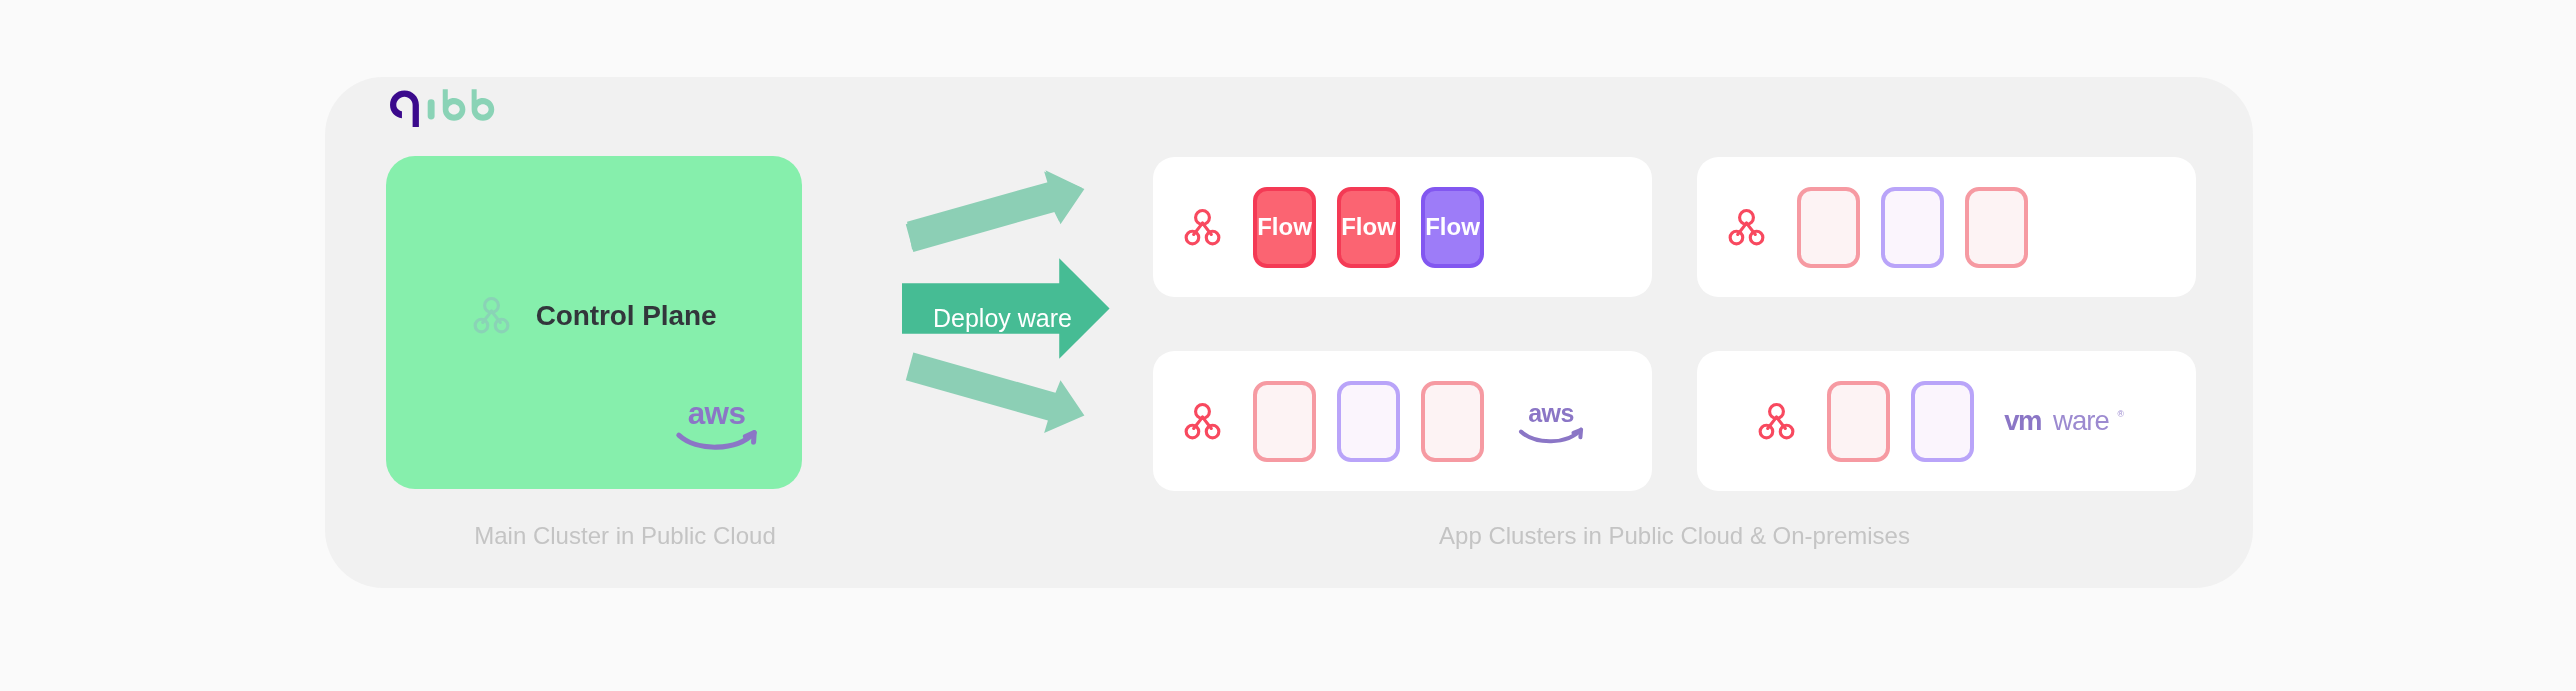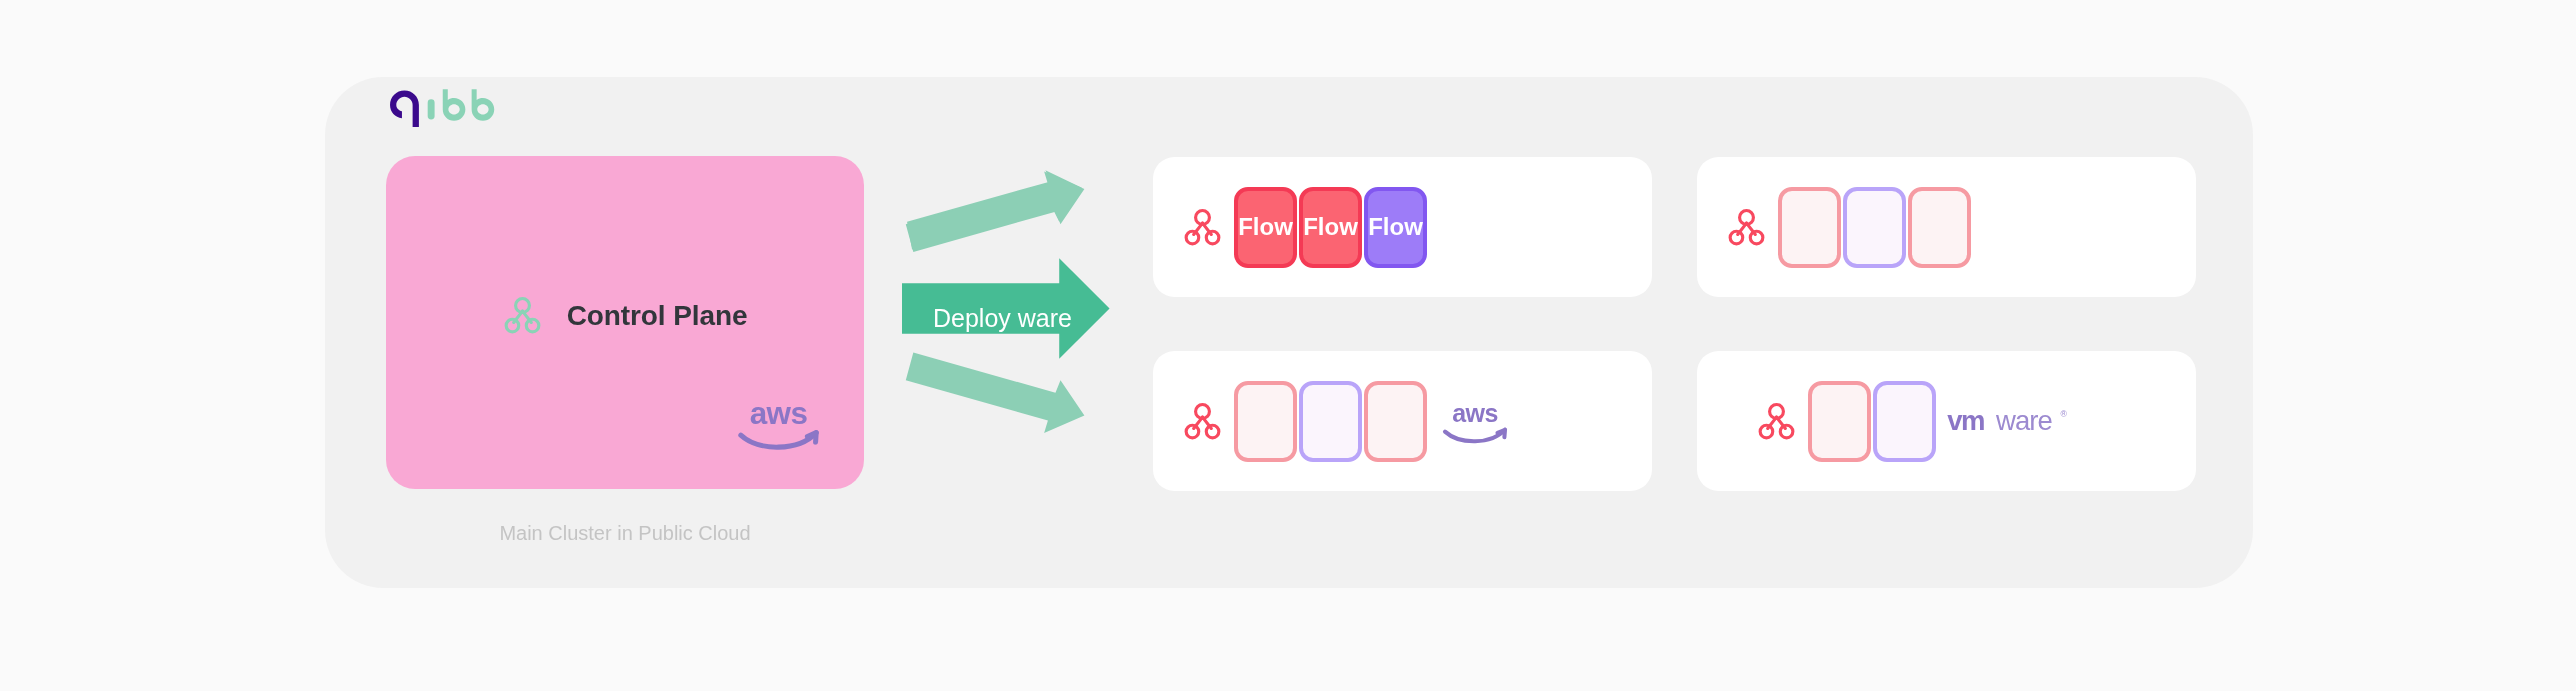--- a/index.html
+++ b/index.html
@@ -37,23 +37,23 @@
     top: 88px;
     width: 113px;
     height: 39px;
   }
 
   
   #control-card {
     position: absolute;
     left: 386px;
     top: 156px;
-    width: 478px;
+    width: 416px;
     height: 333px;
-    background: #f9a8d4;
+    background: #86efac;
     border-radius: 29px;
   }
   #control-row {
     position: absolute;
     left: 0; right: 0;
     top: 140px;
     display: flex;
     align-items: center;
     justify-content: center;
     gap: 15px;
@@ -102,21 +102,21 @@
     position: absolute;
     background: #ffffff;
     border-radius: 21.4px;
     display: flex;
     align-items: center;
   }
   .app-card-inner {
     display: flex;
     align-items: center;
     padding-left: 30px;
-    gap: 2px;
+    gap: 21px;
   }
 
   #app-card-0 { left: 1153px; top: 157px;  width: 499px; height: 140px; }
   #app-card-1 { left: 1697px; top: 157px;  width: 499px; height: 140px; }
   #app-card-2 { left: 1153px; top: 351px;  width: 499px; height: 140px; }
   #app-card-3 { left: 1697px; top: 351px;  width: 499px; height: 140px; padding-left: 30px; }
 
   .cluster-icon { width: 39px; height: 39px; flex: 0 0 auto; margin-right: 10px; }
 
   
@@ -144,21 +144,21 @@
     border: 4.4px solid #b9a4f9;
   }
 
   .logo-slot { flex: 0 0 auto; margin-left: 8.8px; display: flex; align-items: center; }
   .aws-small   { width: 74px; height: 50px; }
   .vmware-logo { width: 123px; height: 35px; }
 
   
   .caption {
     position: absolute;
-    font-size: 20px;
+    font-size: 24px;
     color: #c4c4c4;
     white-space: nowrap;
   }
   #caption-main { left: 386px; top: 522px; width: 478px; text-align: center; }
   #caption-app  { left: 1153px; top: 522px; width: 1043px; text-align: center; }
 </style>
 </head>
 <body>
 
 <div id="stage">
@@ -297,15 +297,16 @@
         <svg class="vmware-logo" viewBox="0 0 196 56" xmlns="http://www.w3.org/2000/svg">
           <text x="0" y="42" font-family="Liberation Sans, sans-serif" font-size="44" font-weight="bold" fill="#8b76c6" letter-spacing="-2.5">vm</text>
           <text x="78" y="42" font-family="Liberation Sans, sans-serif" font-size="44" font-weight="normal" fill="#9c8ad0" letter-spacing="-1.5">ware</text>
           <text x="181" y="20" font-family="Liberation Sans, sans-serif" font-size="14" fill="#9c8ad0">®</text>
         </svg>
       </span>
     </div>
   </div>
 
   <div class="caption" id="caption-main">Main Cluster in Public Cloud</div>
+  <div class="caption" id="caption-app">App Clusters in Public Cloud &amp; On-premises</div>
 
 </div>
 
 
 </body></html>

